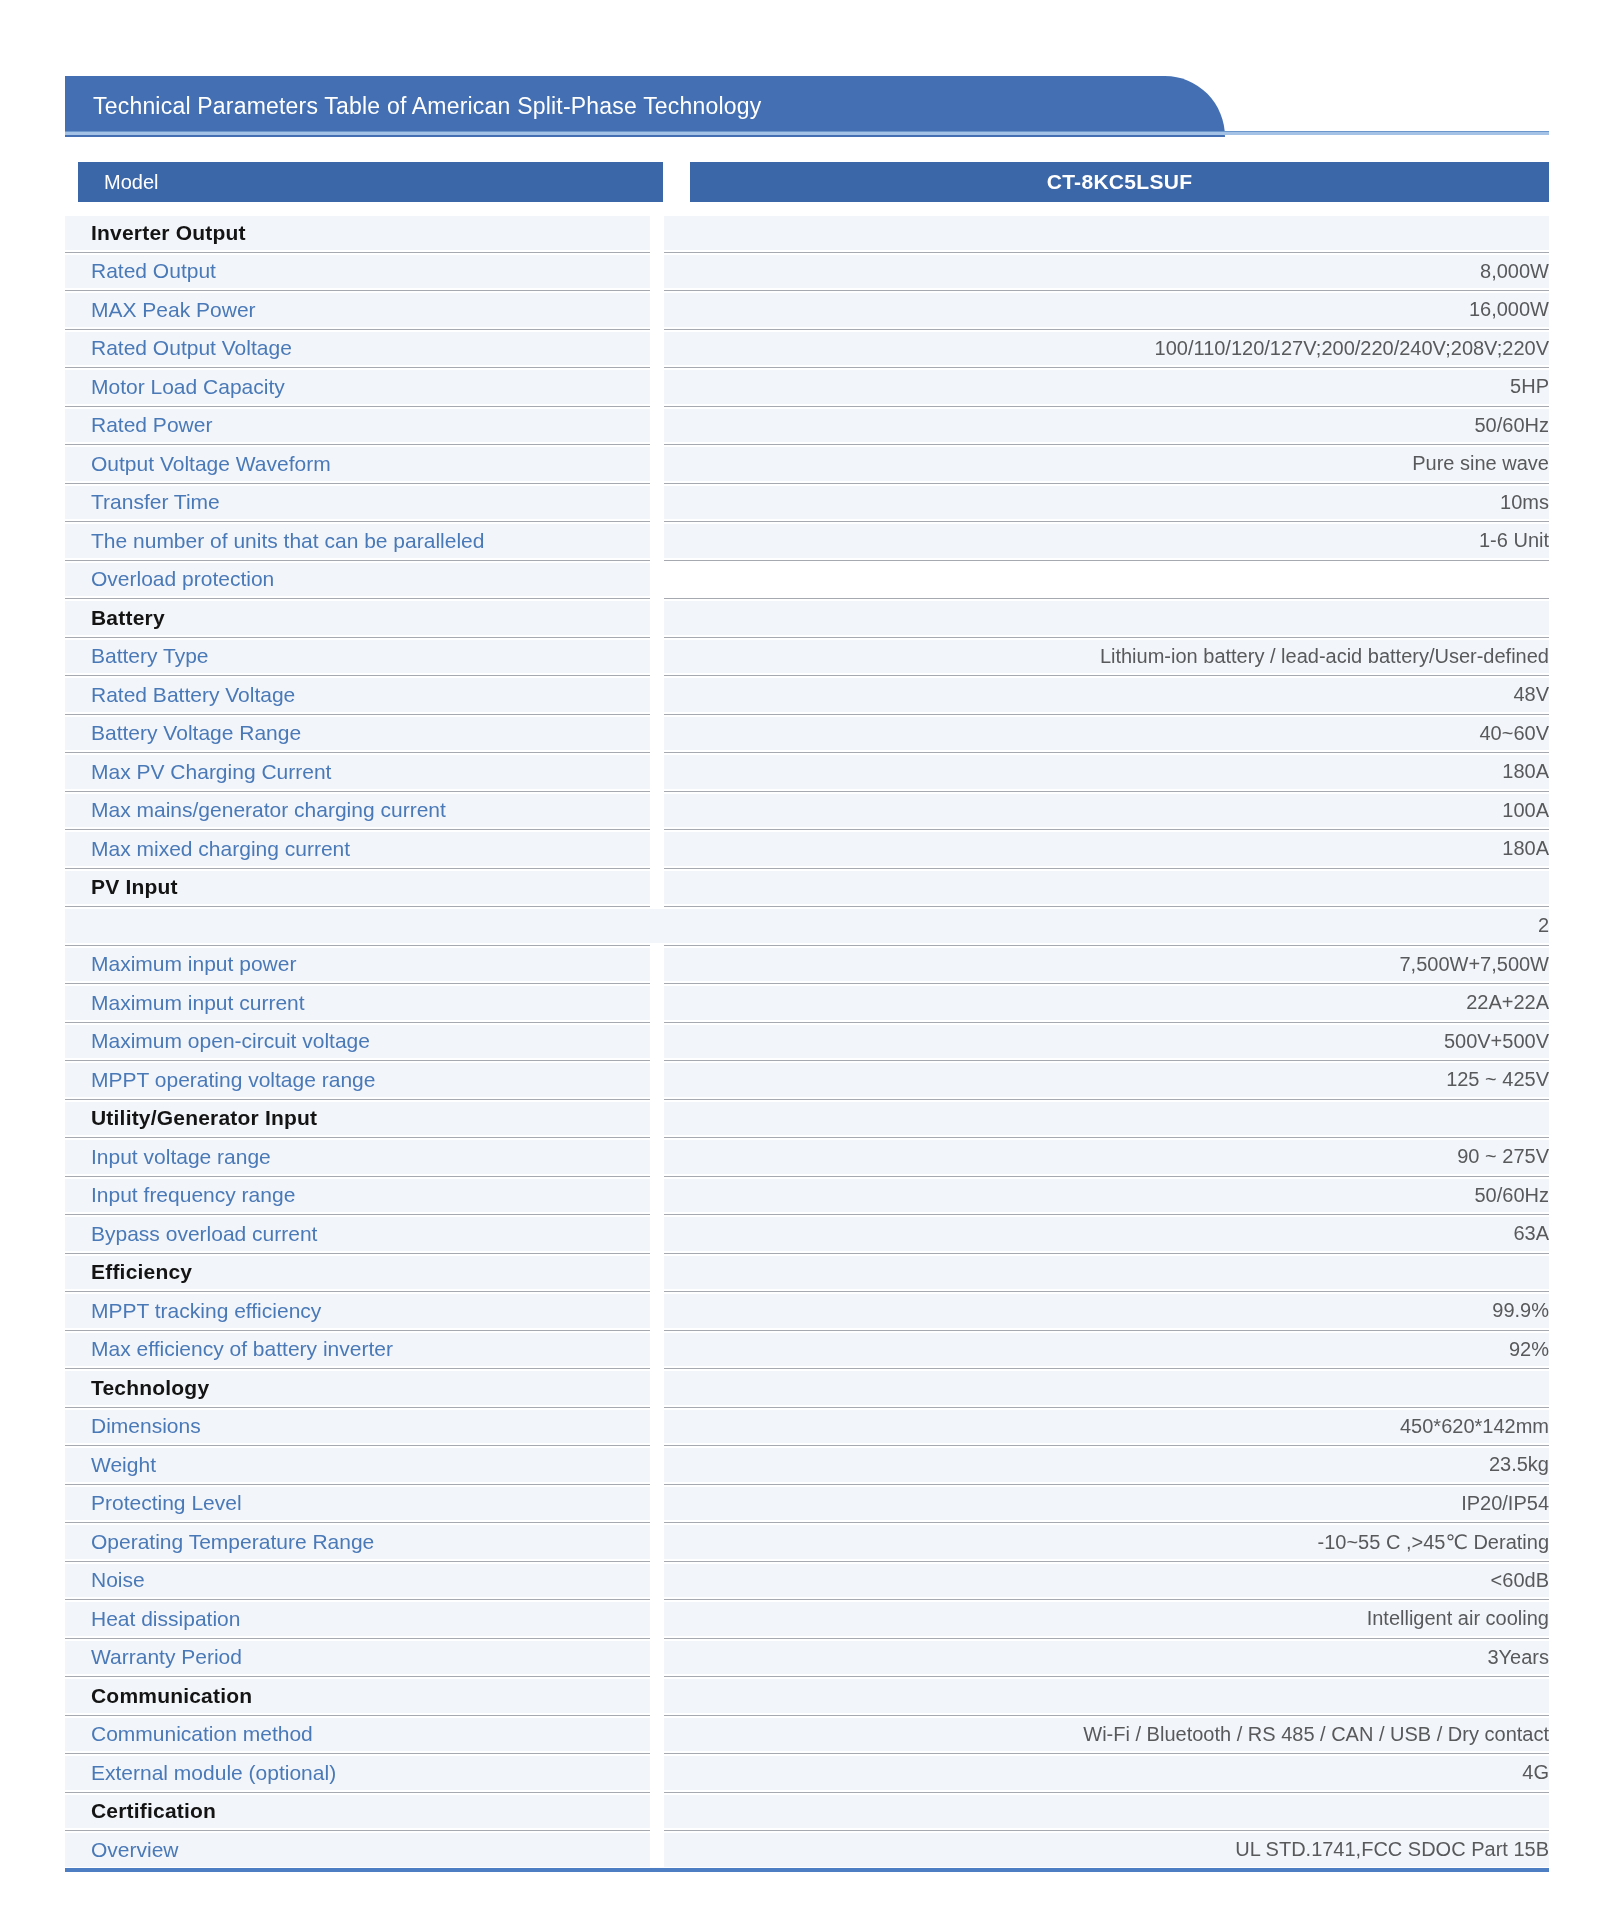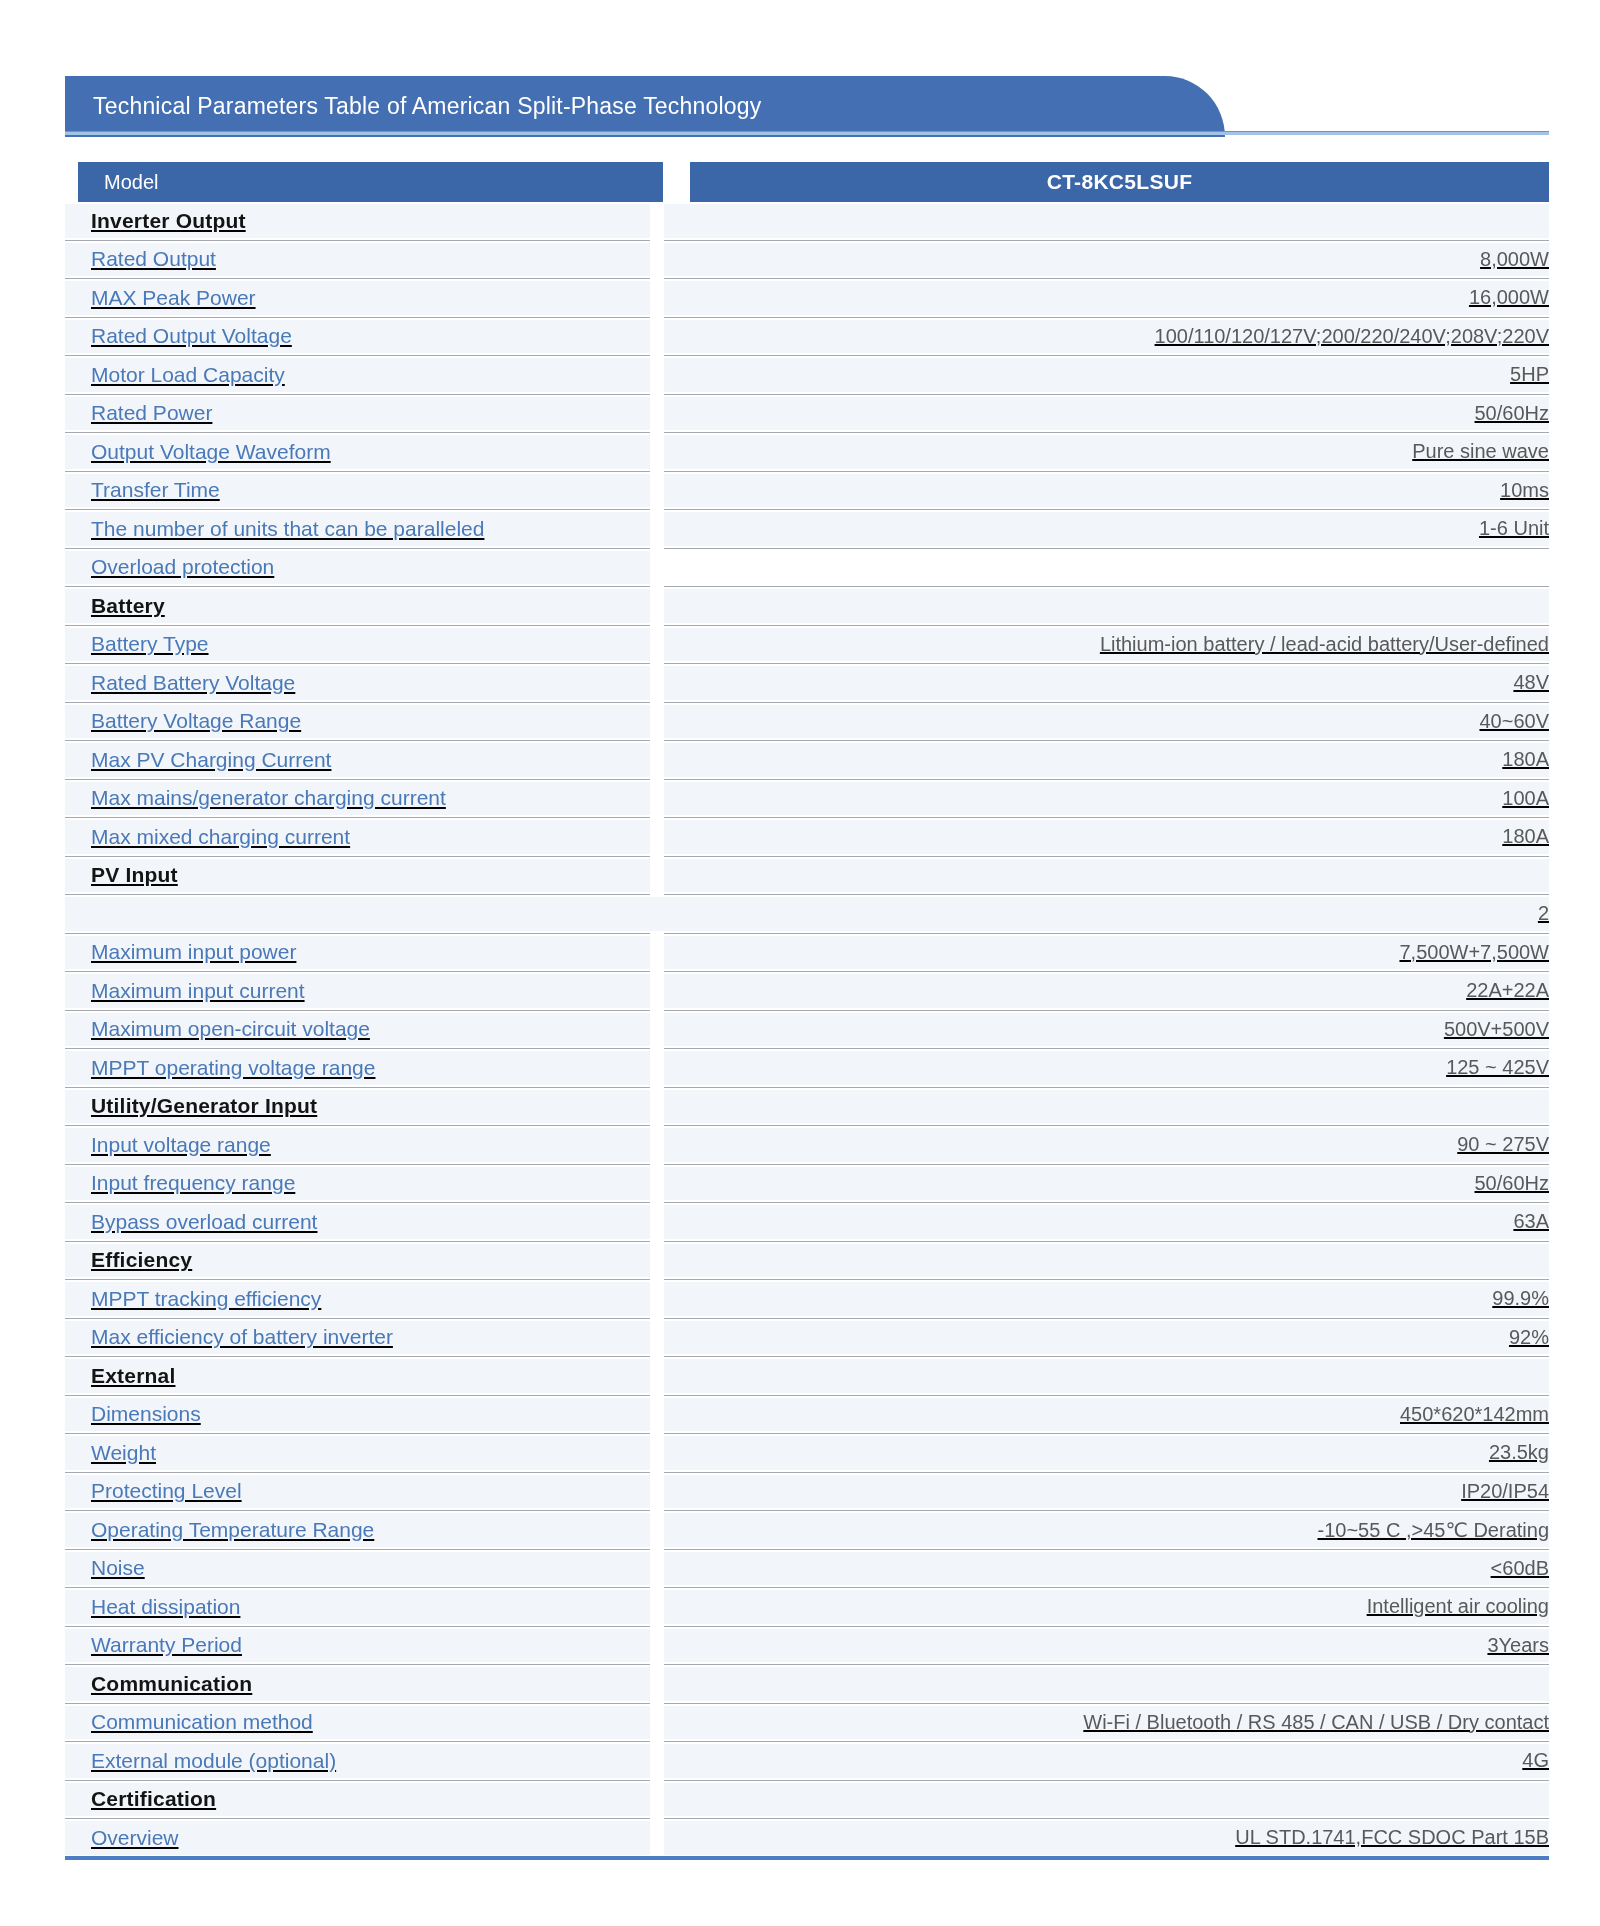--- a/index.html
+++ b/index.html
@@ -41,21 +41,21 @@
   .thead{
     display:flex;gap:14px;height:40px;
   }
   .thead .cell{
     background:var(--header-blue);display:flex;align-items:center;margin-left:13px;
   }
   .thead .cell.model{width:585px;flex:none;}
   .thead .cell.value-col{flex:1;justify-content:center;}
   .thead .model-label{color:#fff;font-size:20px;padding-left:26px;}
   .thead .model-value{color:#fff;font-size:21px;font-weight:700;letter-spacing:.3px;}
-  .tbody{display:block;margin-top:2px;text-decoration:underline;}
+  .tbody{display:block;margin-top:14px;}
   .row{
     display:flex;gap:14px;height:33.5px;
   }
   .row .cell{
     background:var(--row-bg);display:flex;align-items:center;
   }
   .row .cell.l{width:585px;flex:none;}
   .row .cell.r{flex:1;justify-content:flex-end;}
   .row .label{
     color:var(--label-blue);font-size:21px;padding-left:26px;white-space:nowrap;
@@ -503,21 +503,21 @@
     </div>
   </div>
 
   <div class="sep">
     <span class="line l"></span>
         <span class="line r"></span>
   </div>
 
   <div class="row section">
     <div class="cell l">
-      <span class="label">External</span>
+      <span class="label">Technology</span>
     </div>
     <div class="cell r">
       <span class="value"></span>
     </div>
   </div>
 
   <div class="sep">
     <span class="line l"></span>
         <span class="line r"></span>
   </div>

